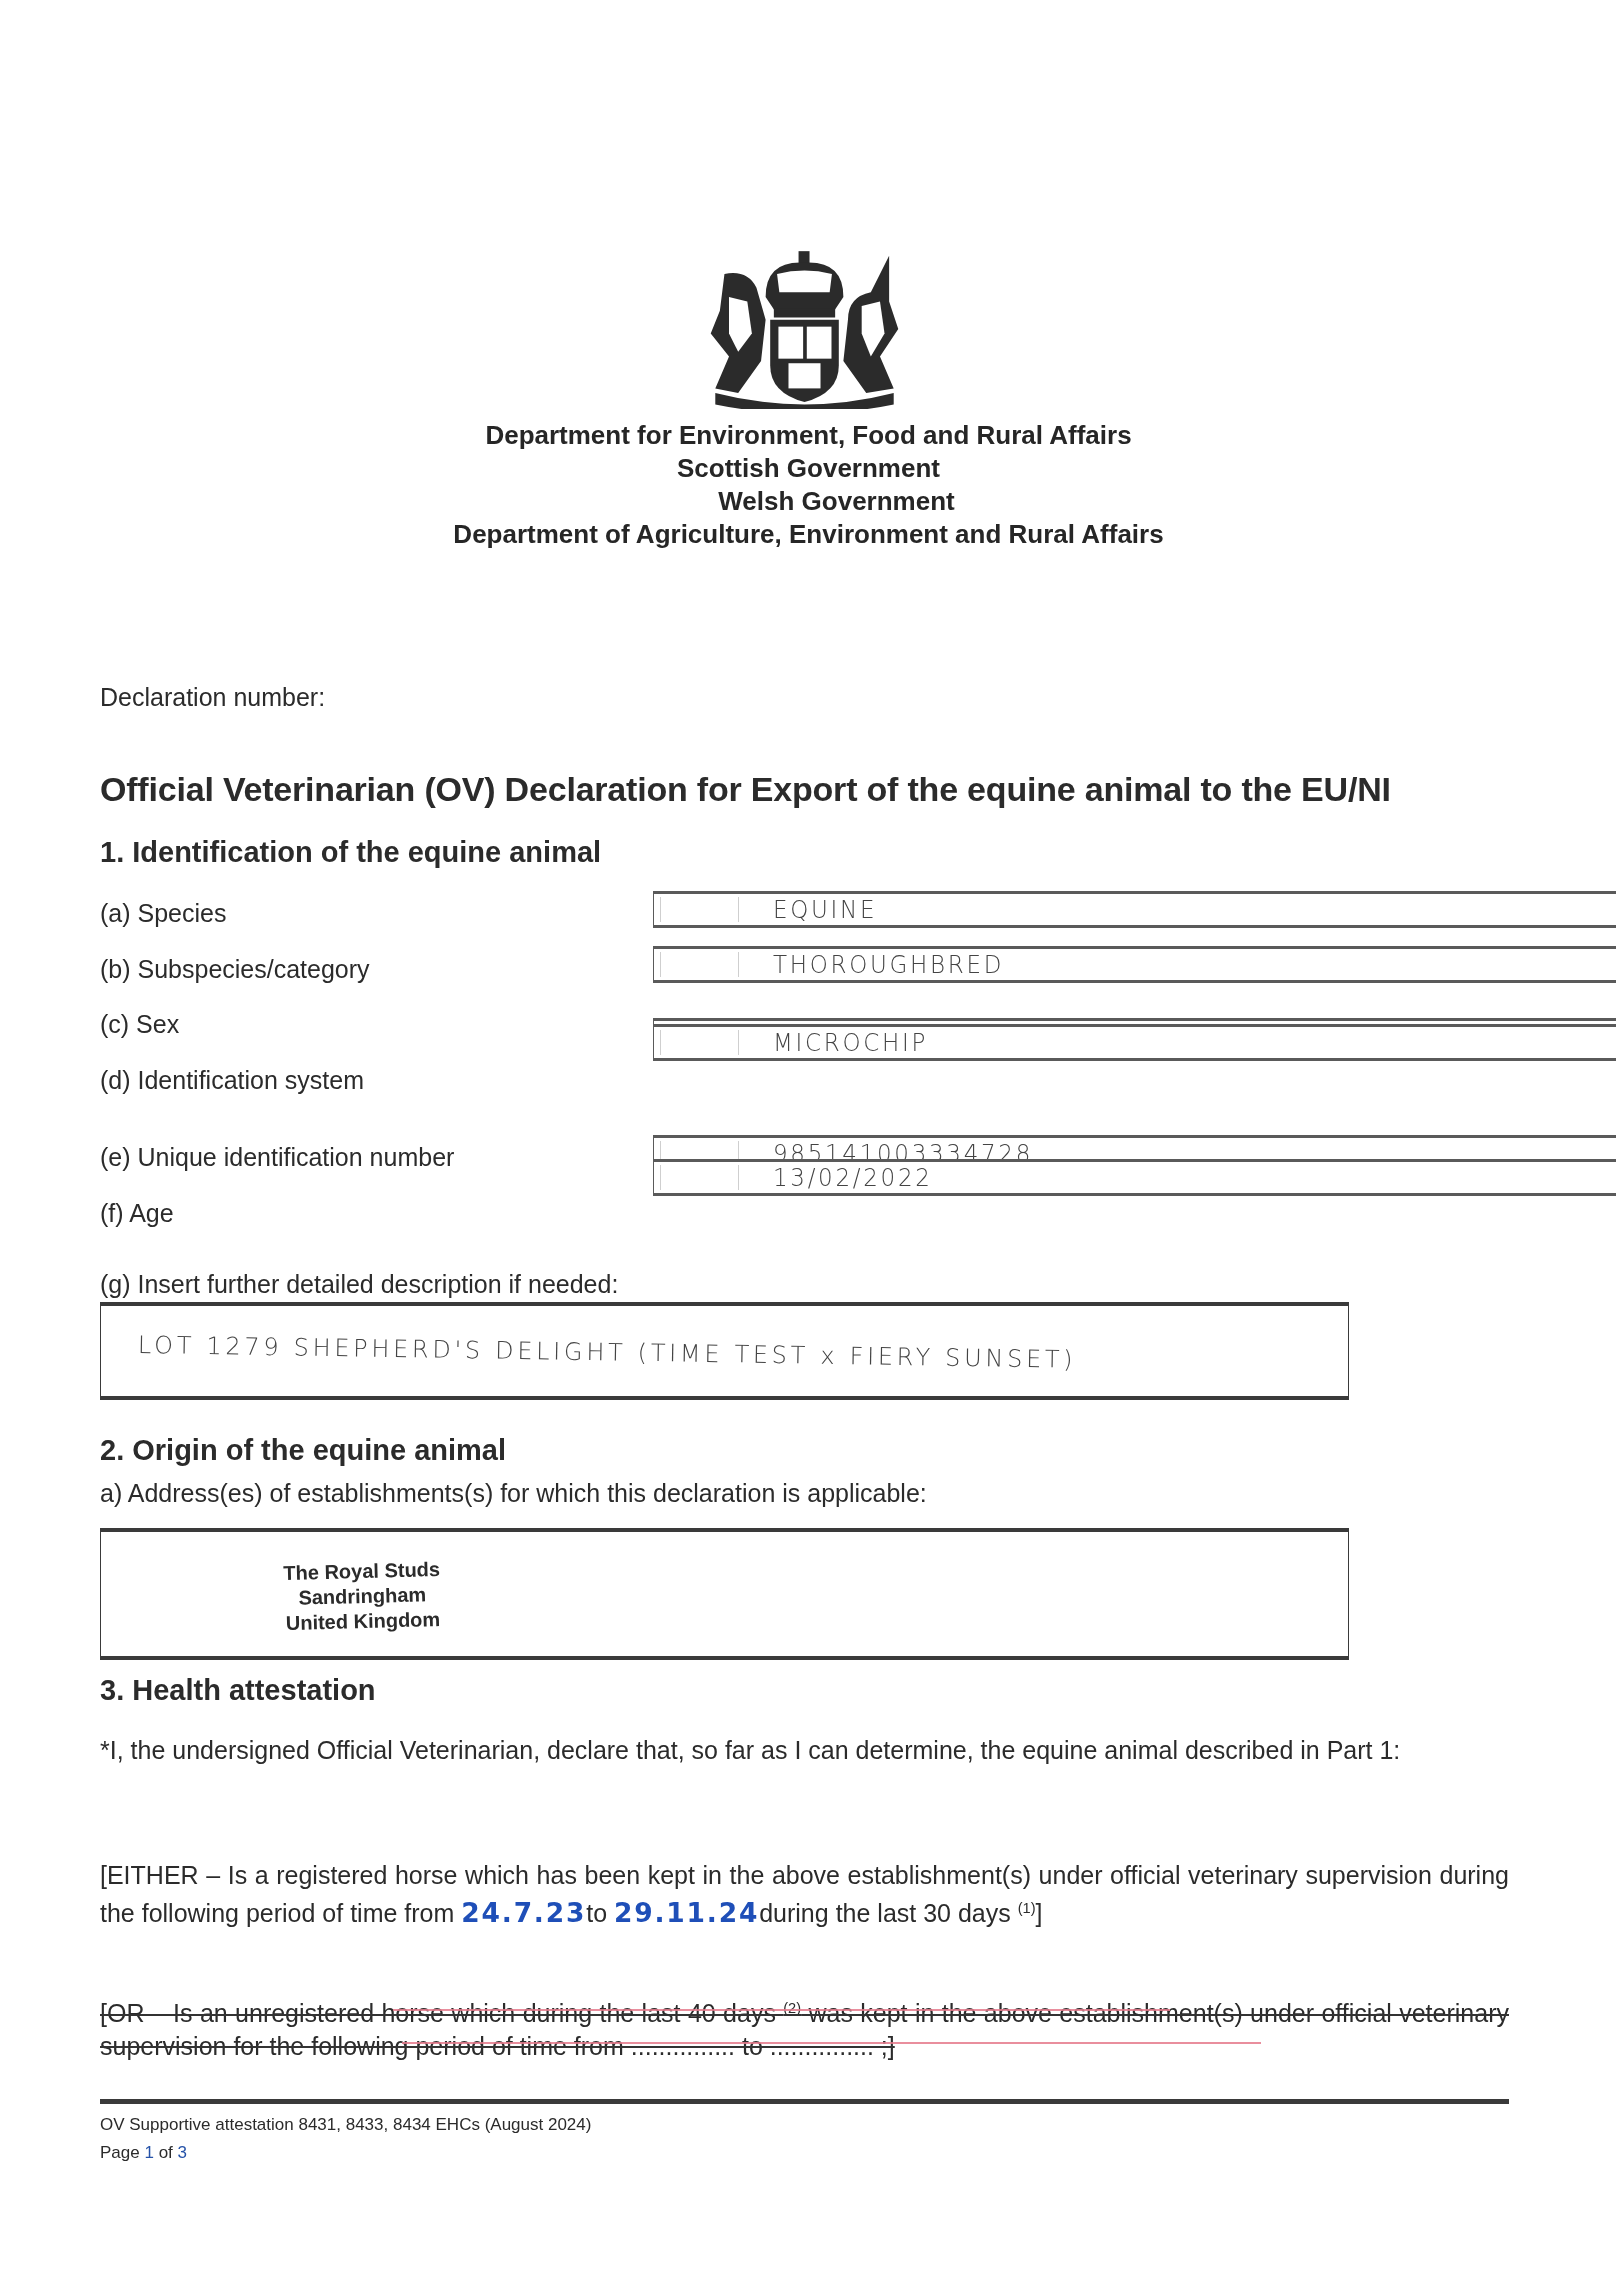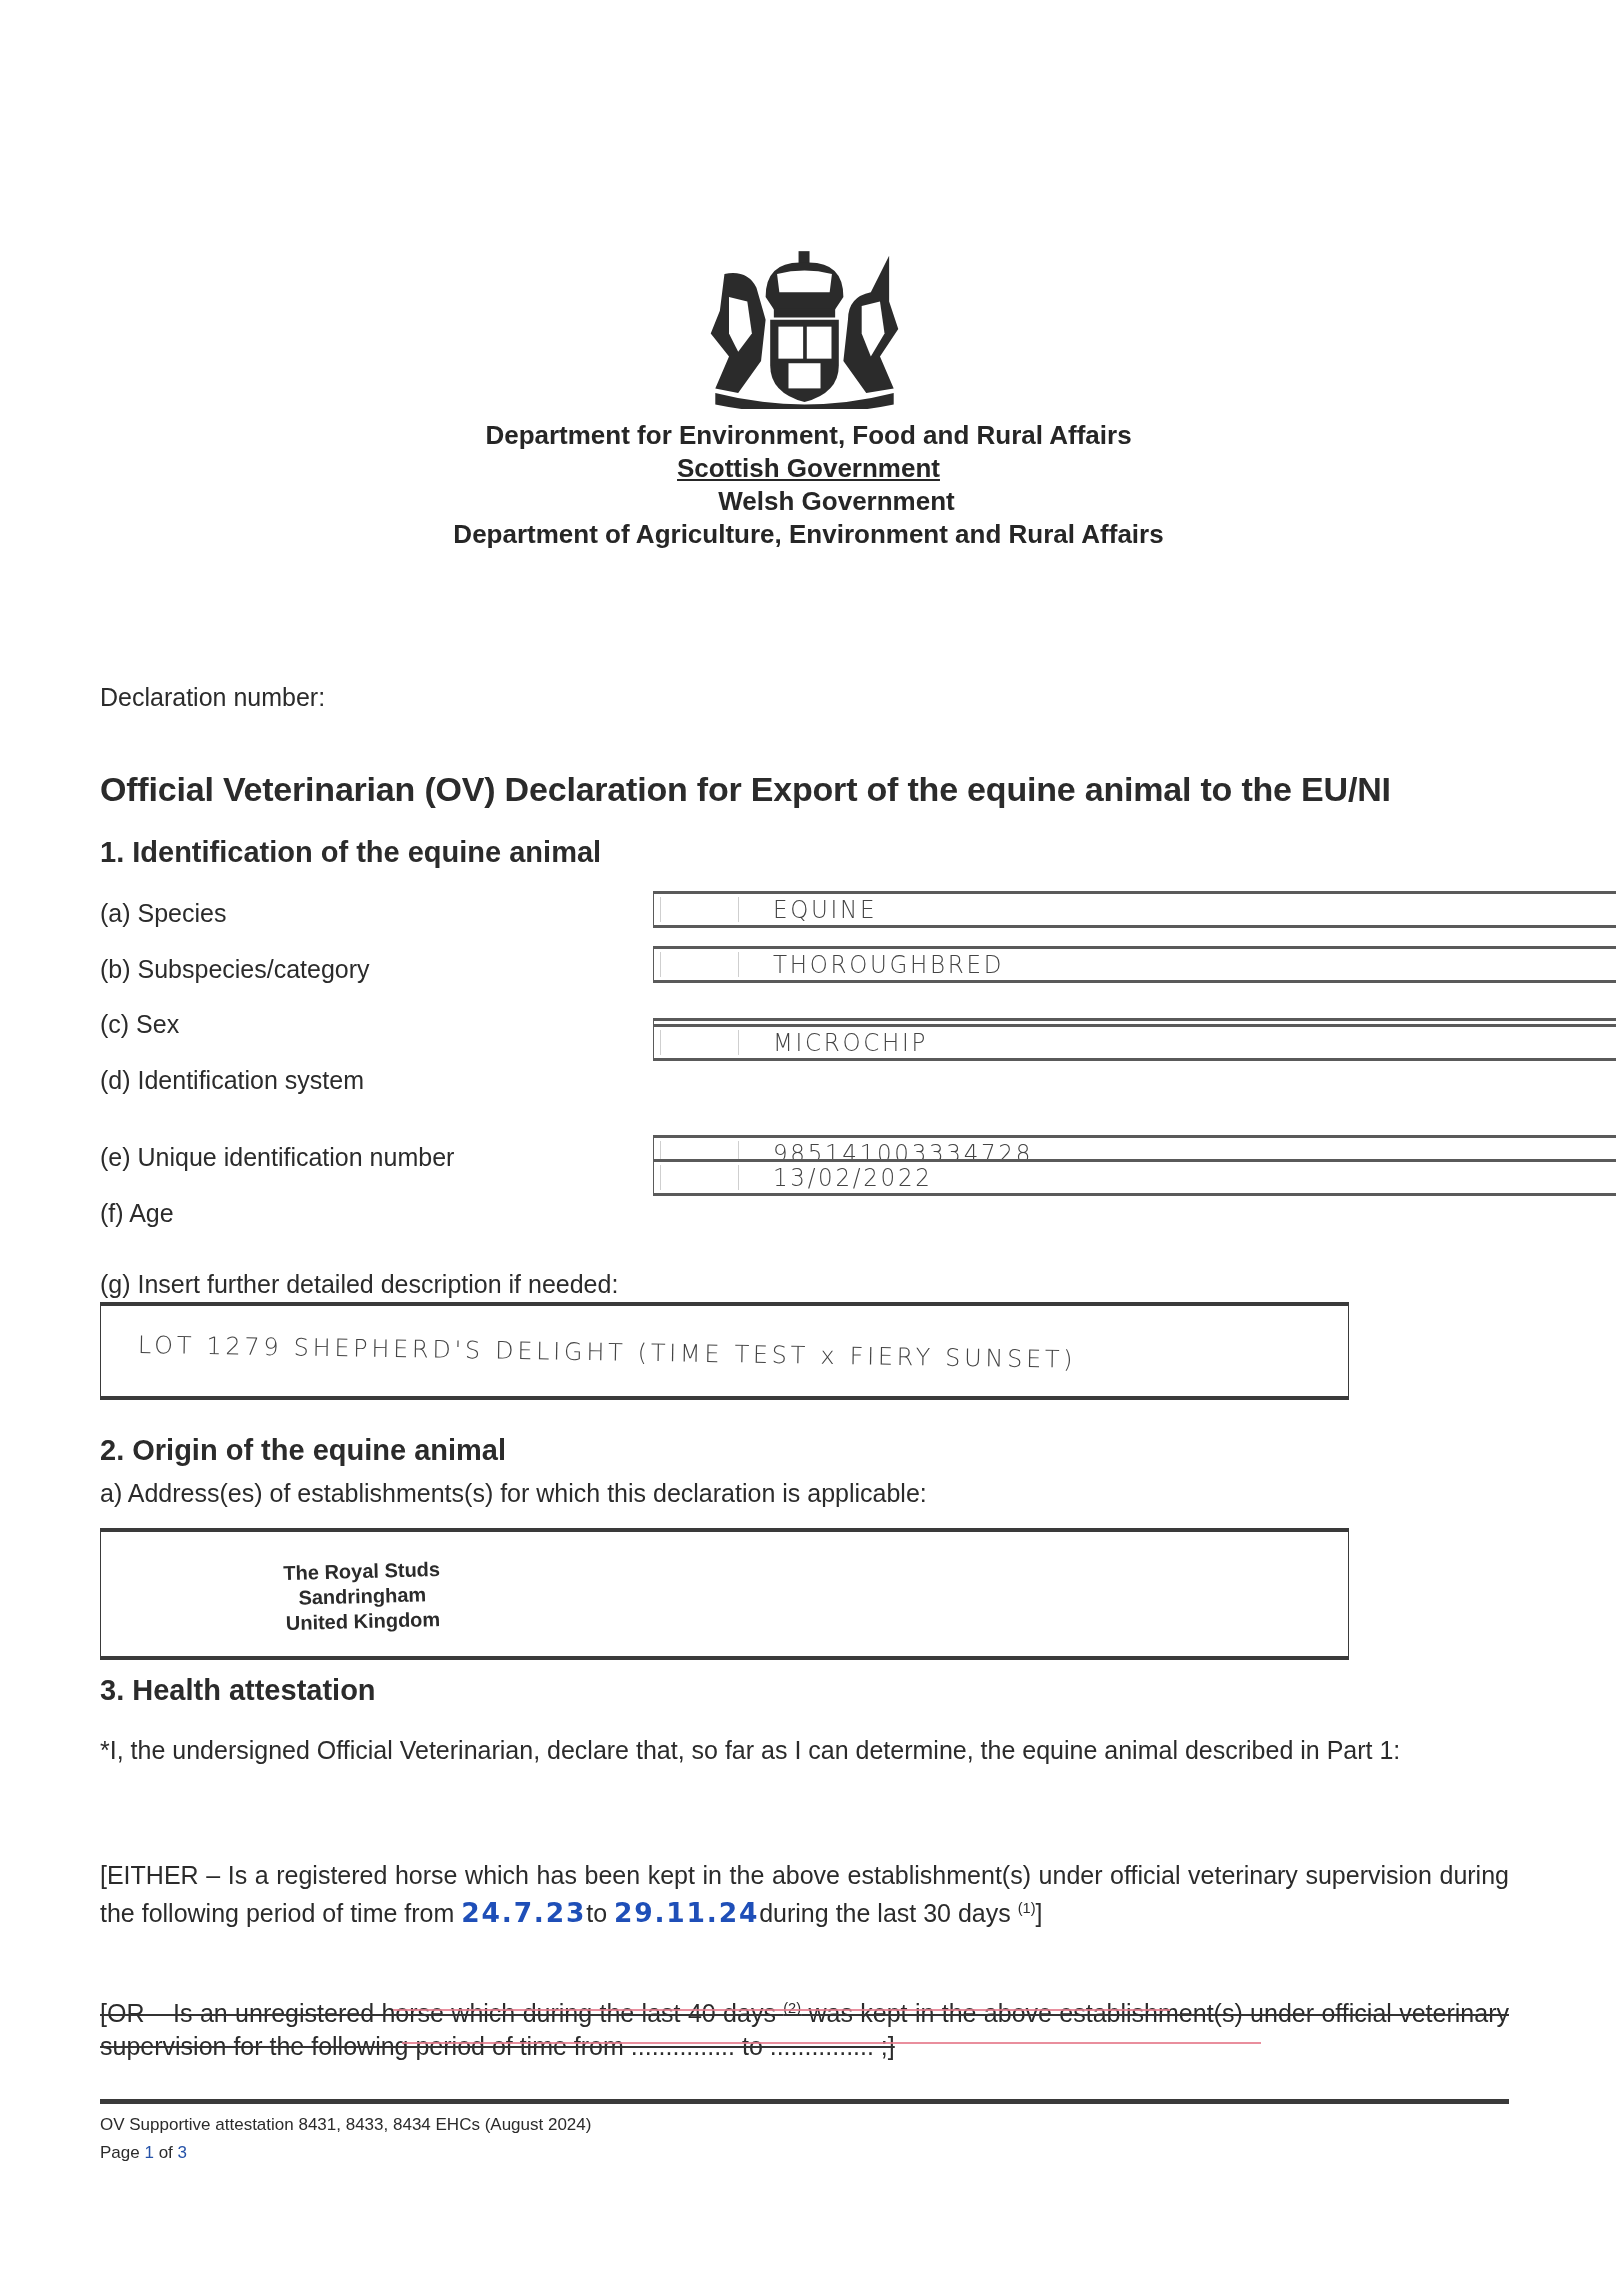--- a/index.html
+++ b/index.html
@@ -52,21 +52,21 @@
     <path d="M175 70 Q235 55 295 70 L290 110 L180 110 Z"></path>
     <rect x="178" y="185" width="54" height="70"></rect>
     <rect x="240" y="185" width="54" height="70"></rect>
     <rect x="200" y="265" width="70" height="55"></rect>
     <path d="M70 120 L110 130 L120 200 L90 240 L70 200 Z"></path>
     <path d="M360 140 L400 130 L410 200 L380 250 L360 200 Z"></path>
   </g>
 </svg>
 
 <div class="abs agency" style="top:419px;">Department for Environment, Food and Rural Affairs</div>
-<div class="abs agency" style="top:452px;text-decoration:underline;">Scottish Government</div>
+<div class="abs agency" style="top:452px;">Scottish Government</div>
 <div class="abs agency" style="top:485px;padding-left:28px;">Welsh Government</div>
 <div class="abs agency" style="top:518px;">Department of Agriculture, Environment and Rural Affairs</div>
 
 <div class="abs decl-num">Declaration number:</div>
 <div class="abs" style="left:356px; top:683px; font-size:25px;"></div>
 
 <div class="abs doc-title">Official Veterinarian (OV) Declaration for Export of the equine animal to the EU/NI</div>
 
 <div class="abs sec-head" style="top:836px;">1. Identification of the equine animal</div>
 

